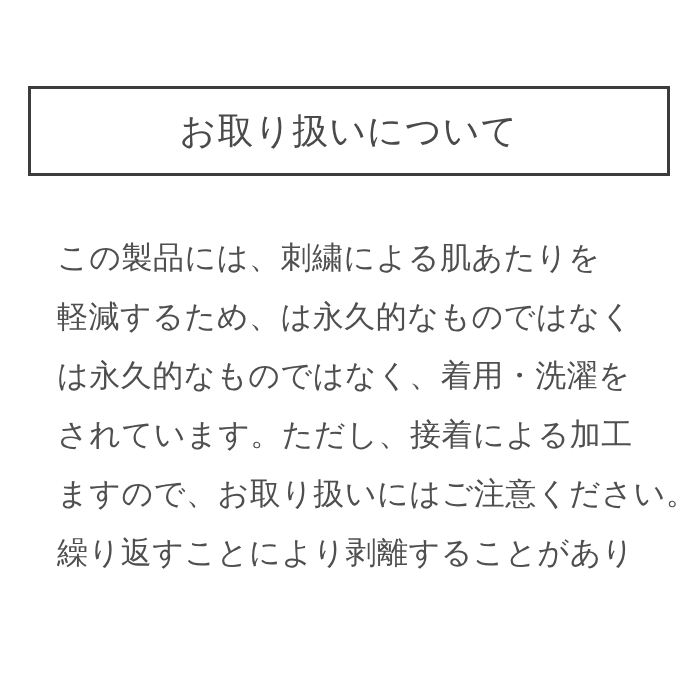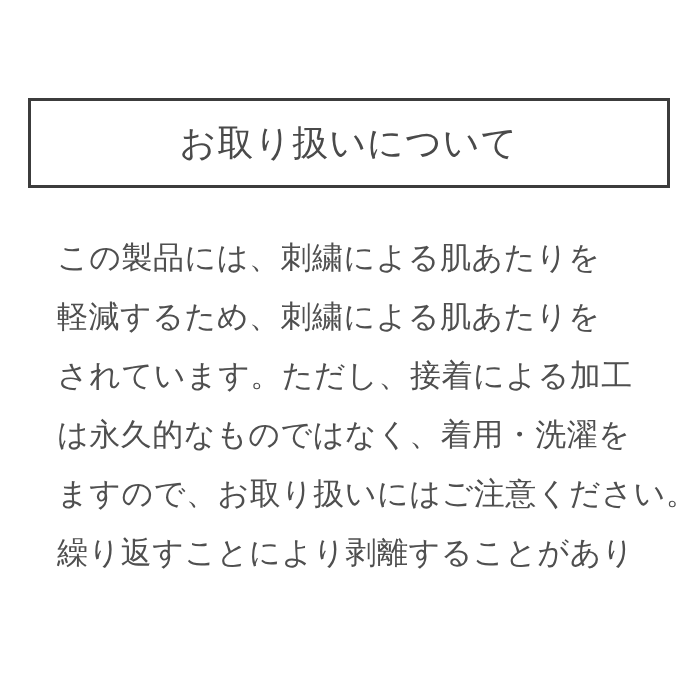--- a/index.html
+++ b/index.html
@@ -19,21 +19,20 @@
     position: absolute;
     left: 28px;
     top: 86px;
     width: 636px;
     height: 84px;
     border: 3px solid #3c3c3c;
     background: #ffffff;
     display: flex;
     align-items: center;
     justify-content: center;
-    margin-top: 12px;
   }
   .title-text {
     font-size: 36px;
     font-weight: 400;
     color: #4a4a4a;
     letter-spacing: 1px;
     white-space: nowrap;
   }
   .body-text {
     position: absolute;
@@ -54,20 +53,20 @@
 <body>
 
 <div class="page">
 
   <div class="title-box">
     <span class="title-text">お取り扱いについて</span>
   </div>
 
   <div class="body-text">
     <div class="body-line">この製品には、刺繍による肌あたりを</div>
-    <div class="body-line">軽減するため、刺繍による肌あたりを</div>
+    <div class="body-line">軽減するため、は永久的なものではなく</div>
+    <div class="body-line">は永久的なものではなく、着用・洗濯を</div>
     <div class="body-line">されています。ただし、接着による加工</div>
-    <div class="body-line">は永久的なものではなく、着用・洗濯を</div>
     <div class="body-line">ますので、お取り扱いにはご注意ください。</div>
     <div class="body-line">繰り返すことにより剥離することがあり</div>
   </div>
 
 </div>
 
 </body></html>

